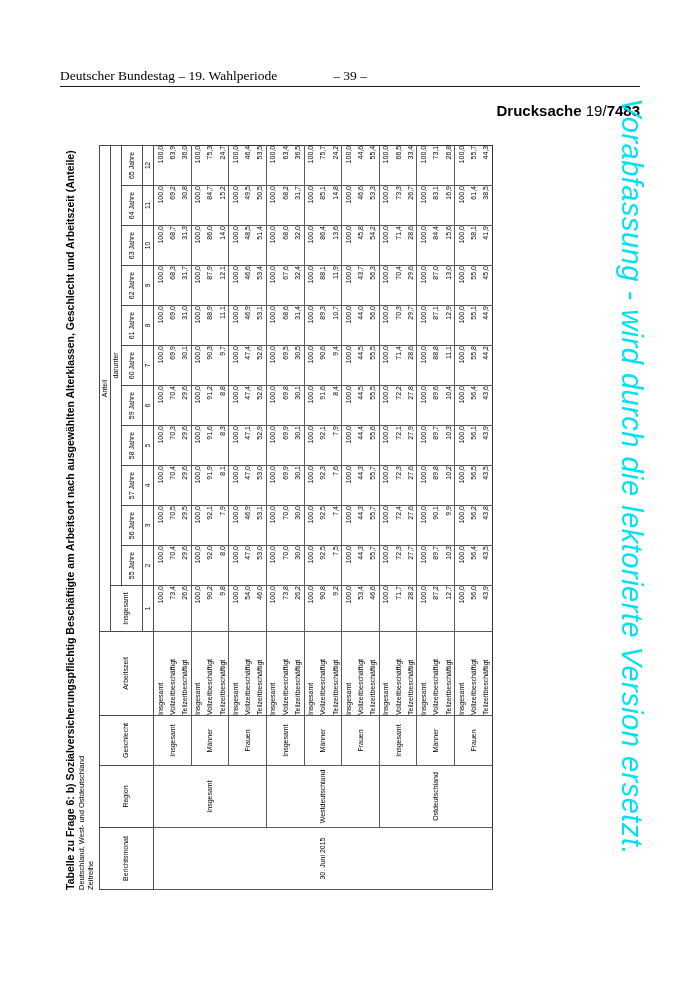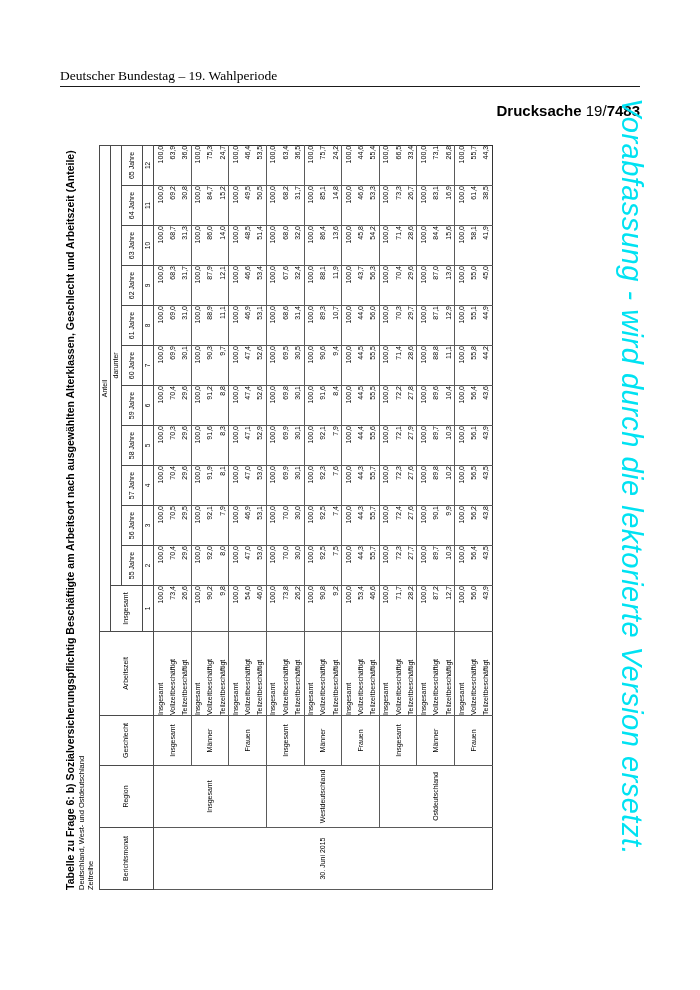--- a/index.html
+++ b/index.html
@@ -53,20 +53,21 @@
     letter-spacing:0.5px;white-space:nowrap;line-height:48px;
   }
 </style>
 </head>
 <body>
 
 <div>
 
   <div class="page-head">
     <span class="ph-left">Deutscher Bundestag – 19. Wahlperiode</span>
+    <span class="ph-center">– 39 –</span>
     <span class="ph-right"><b>Drucksache</b><span class="mid"> 19/</span><b>7483</b></span>
   </div>
   <div class="head-rule"></div>
 
   <div class="rot-wrap">
     <div class="rot-inner">
       <div class="tbl-title">Tabelle zu Frage 6: b) Sozialversicherungspflichtig Beschäftigte am Arbeitsort nach ausgewählten Alterklassen, Geschlecht und Arbeitszeit (Anteile)</div>
       <div class="tbl-sub">Deutschland, West- und Ostdeutschland</div>
       <div class="tbl-sub">Zeitreihe</div>
       <table id="datatable">

